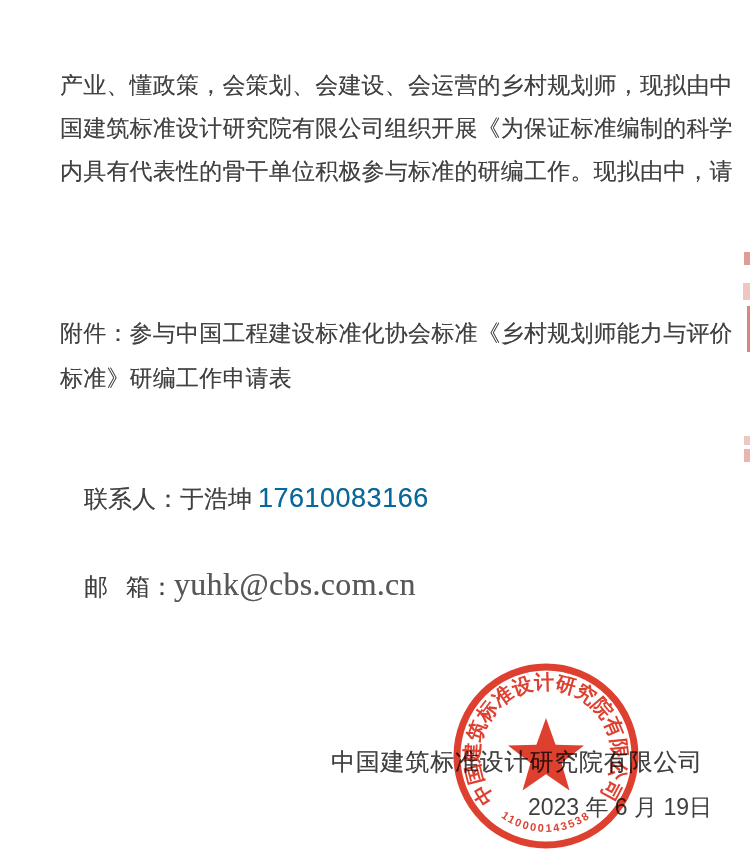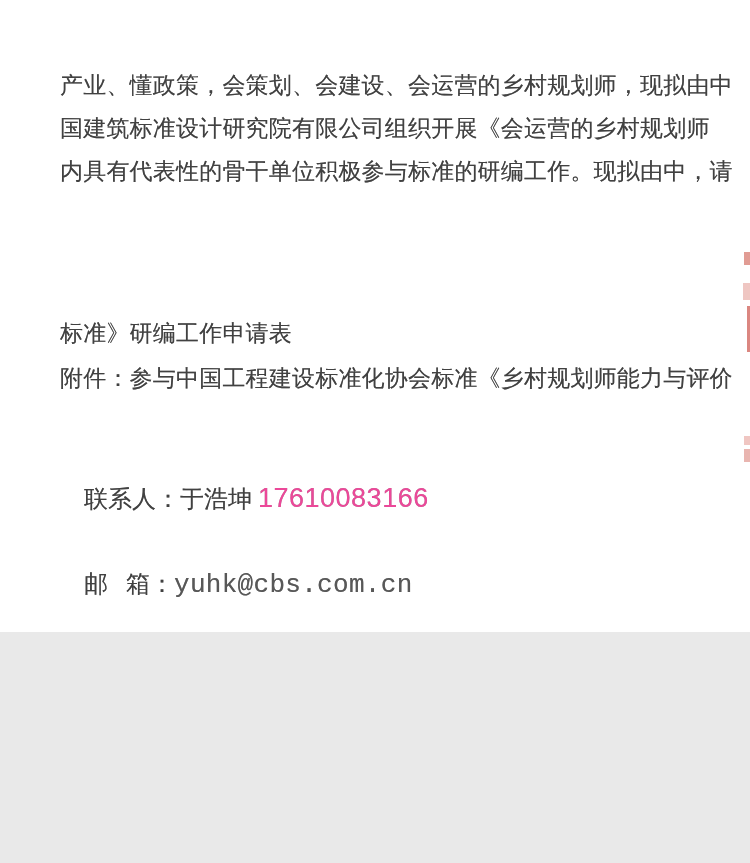--- a/index.html
+++ b/index.html
@@ -1,34 +1,34 @@
 <!DOCTYPE html>
 <html><head>
 <meta charset="utf-8">
 <style>
   html,body { margin:0; padding:0; background:#e9e9e9; }
   .page {
-    position:relative; width:750px; height:632px; margin:0 auto;
+    position:relative; width:750px; height:863px; margin:0 auto;
     background:#ffffff; overflow:hidden;
     font-family:"Liberation Serif","DejaVu Serif",serif;
     color:#414141;
   }
   .textline { white-space:pre; text-shadow:0 0 0.6px rgba(70,70,70,0.55); }
 
   .body-block   { position:absolute; left:60px; top:64px;  font-size:23px; line-height:43px; letter-spacing:0.2px; }
   .attach-block { position:absolute; left:60px; top:311px; font-size:23px; line-height:45px; letter-spacing:0.2px; }
   .contact-block{ position:absolute; left:60px; top:447px; font-size:24px; line-height:34px; }
   .email-block  { position:absolute; left:60px; top:533px; font-size:24px; line-height:34px; }
   .digits {
     font-family:"Liberation Sans","DejaVu Sans",sans-serif;
-    font-size:27px; color:#ec4899; letter-spacing:0.5px;
+    font-size:27px; color:#0369a1; letter-spacing:0.5px;
   }
   .email-addr {
-    font-family:Liberation Mono, monospace;
-    font-size:26px; color:#585858; letter-spacing:0.3px;
+    font-family:Liberation Serif, serif;
+    font-size:32px; color:#585858; letter-spacing:0.3px;
   }
   .company-line { position:absolute; top:746px; right:47px; font-size:24px; letter-spacing:0.8px; color:#3f3f3f; }
   .date-line    { position:absolute; top:792px; right:38px; font-size:24px; white-space:pre; color:#3f3f3f;
                   font-family:"Liberation Sans","DejaVu Sans",sans-serif; font-size:23px; }
 
   .seal {
     position:absolute; left:440px; top:650px; width:212px; height:212px;
     mix-blend-mode:multiply; opacity:0.92;
   }
   .seal text { font-family:"Liberation Sans","DejaVu Sans",sans-serif; }
@@ -41,27 +41,27 @@
   .em4 { top:436px; width:6px; height:9px;  background:#e8a7a1; opacity:.65; }
   .em5 { top:449px; width:6px; height:13px; background:#dd8d86; opacity:.65; }
 </style>
 </head>
 <body>
 
 <div class="page">
 
   <div class="body-block">
     <div class="textline">产业、懂政策，会策划、会建设、会运营的乡村规划师，现拟由中</div>
-    <div class="textline">国建筑标准设计研究院有限公司组织开展《会运营的乡村规划师</div>
+    <div class="textline">国建筑标准设计研究院有限公司组织开展《为保证标准编制的科学</div>
     <div class="textline">内具有代表性的骨干单位积极参与标准的研编工作。现拟由中，请</div>
   </div>
 
   <div class="attach-block">
+    <div class="textline">附件：参与中国工程建设标准化协会标准《乡村规划师能力与评价</div>
     <div class="textline">标准》研编工作申请表</div>
-    <div class="textline">附件：参与中国工程建设标准化协会标准《乡村规划师能力与评价</div>
   </div>
 
   <div class="contact-block textline">
     <span>联系人：</span><span>于浩坤</span><span> </span><span class="digits">17610083166</span>
   </div>
 
   <div class="email-block textline">
     <span>邮   箱：</span><span class="email-addr">yuhk@cbs.com.cn</span>
   </div>
 

